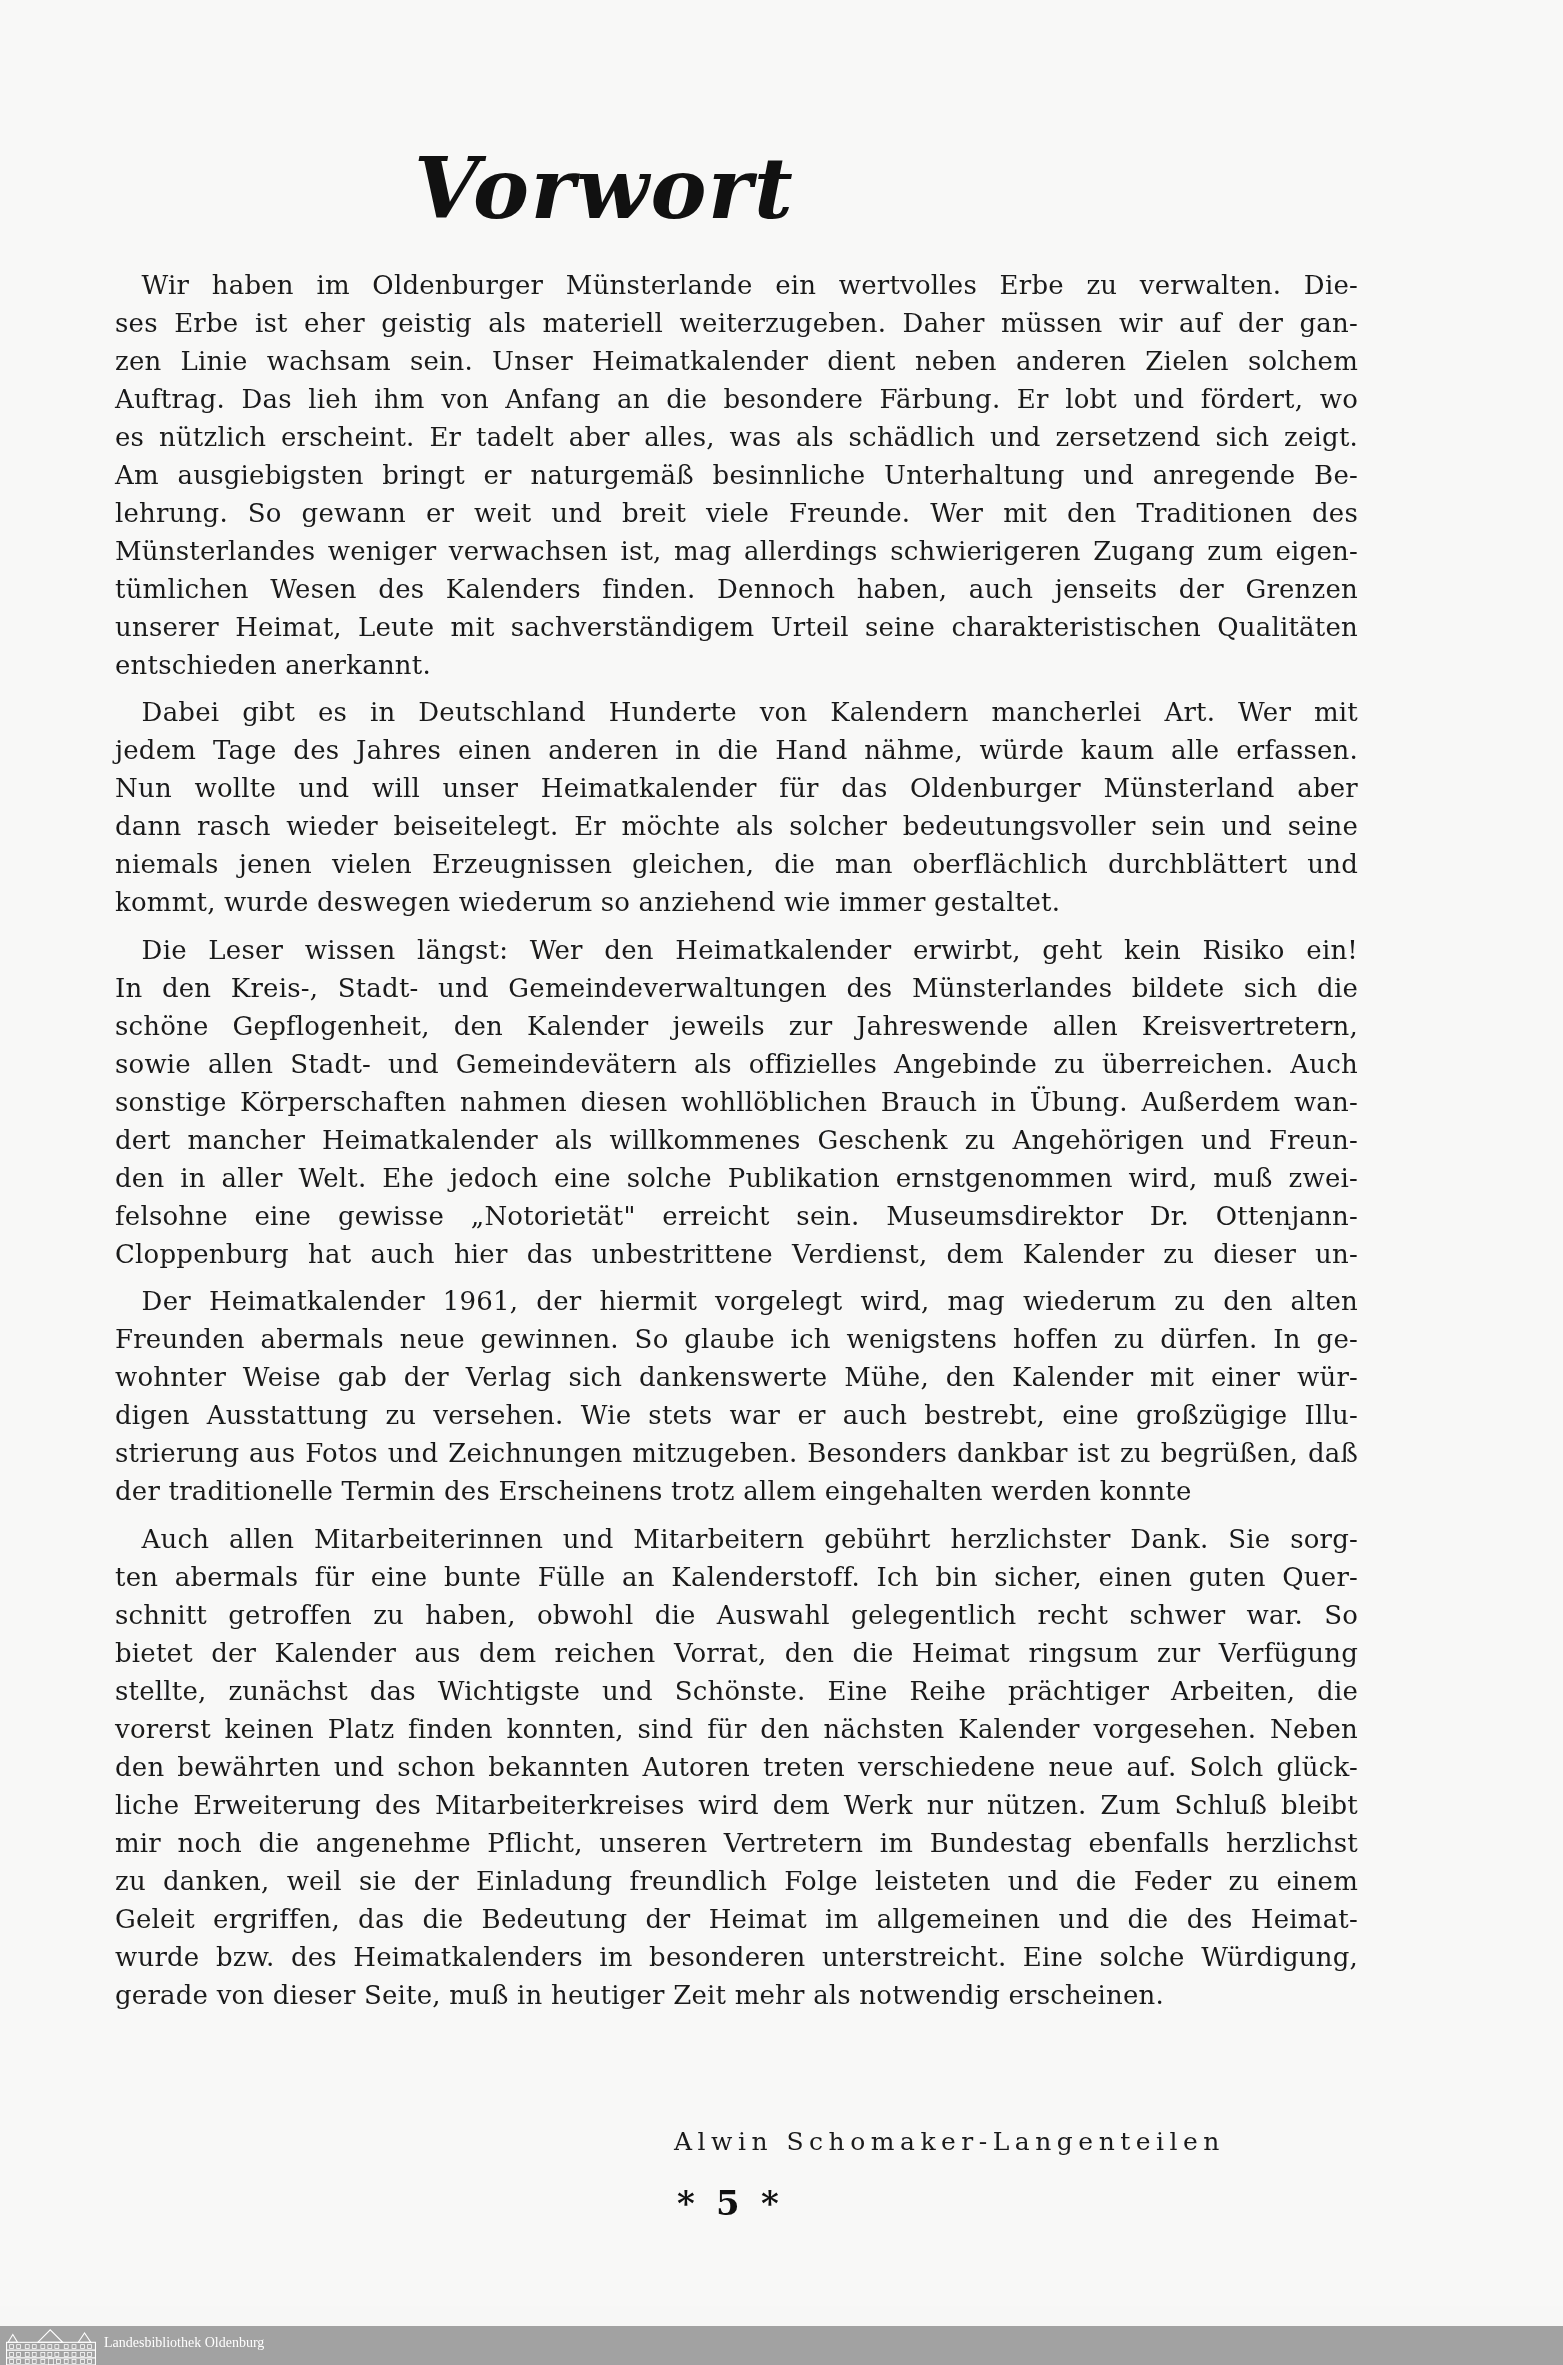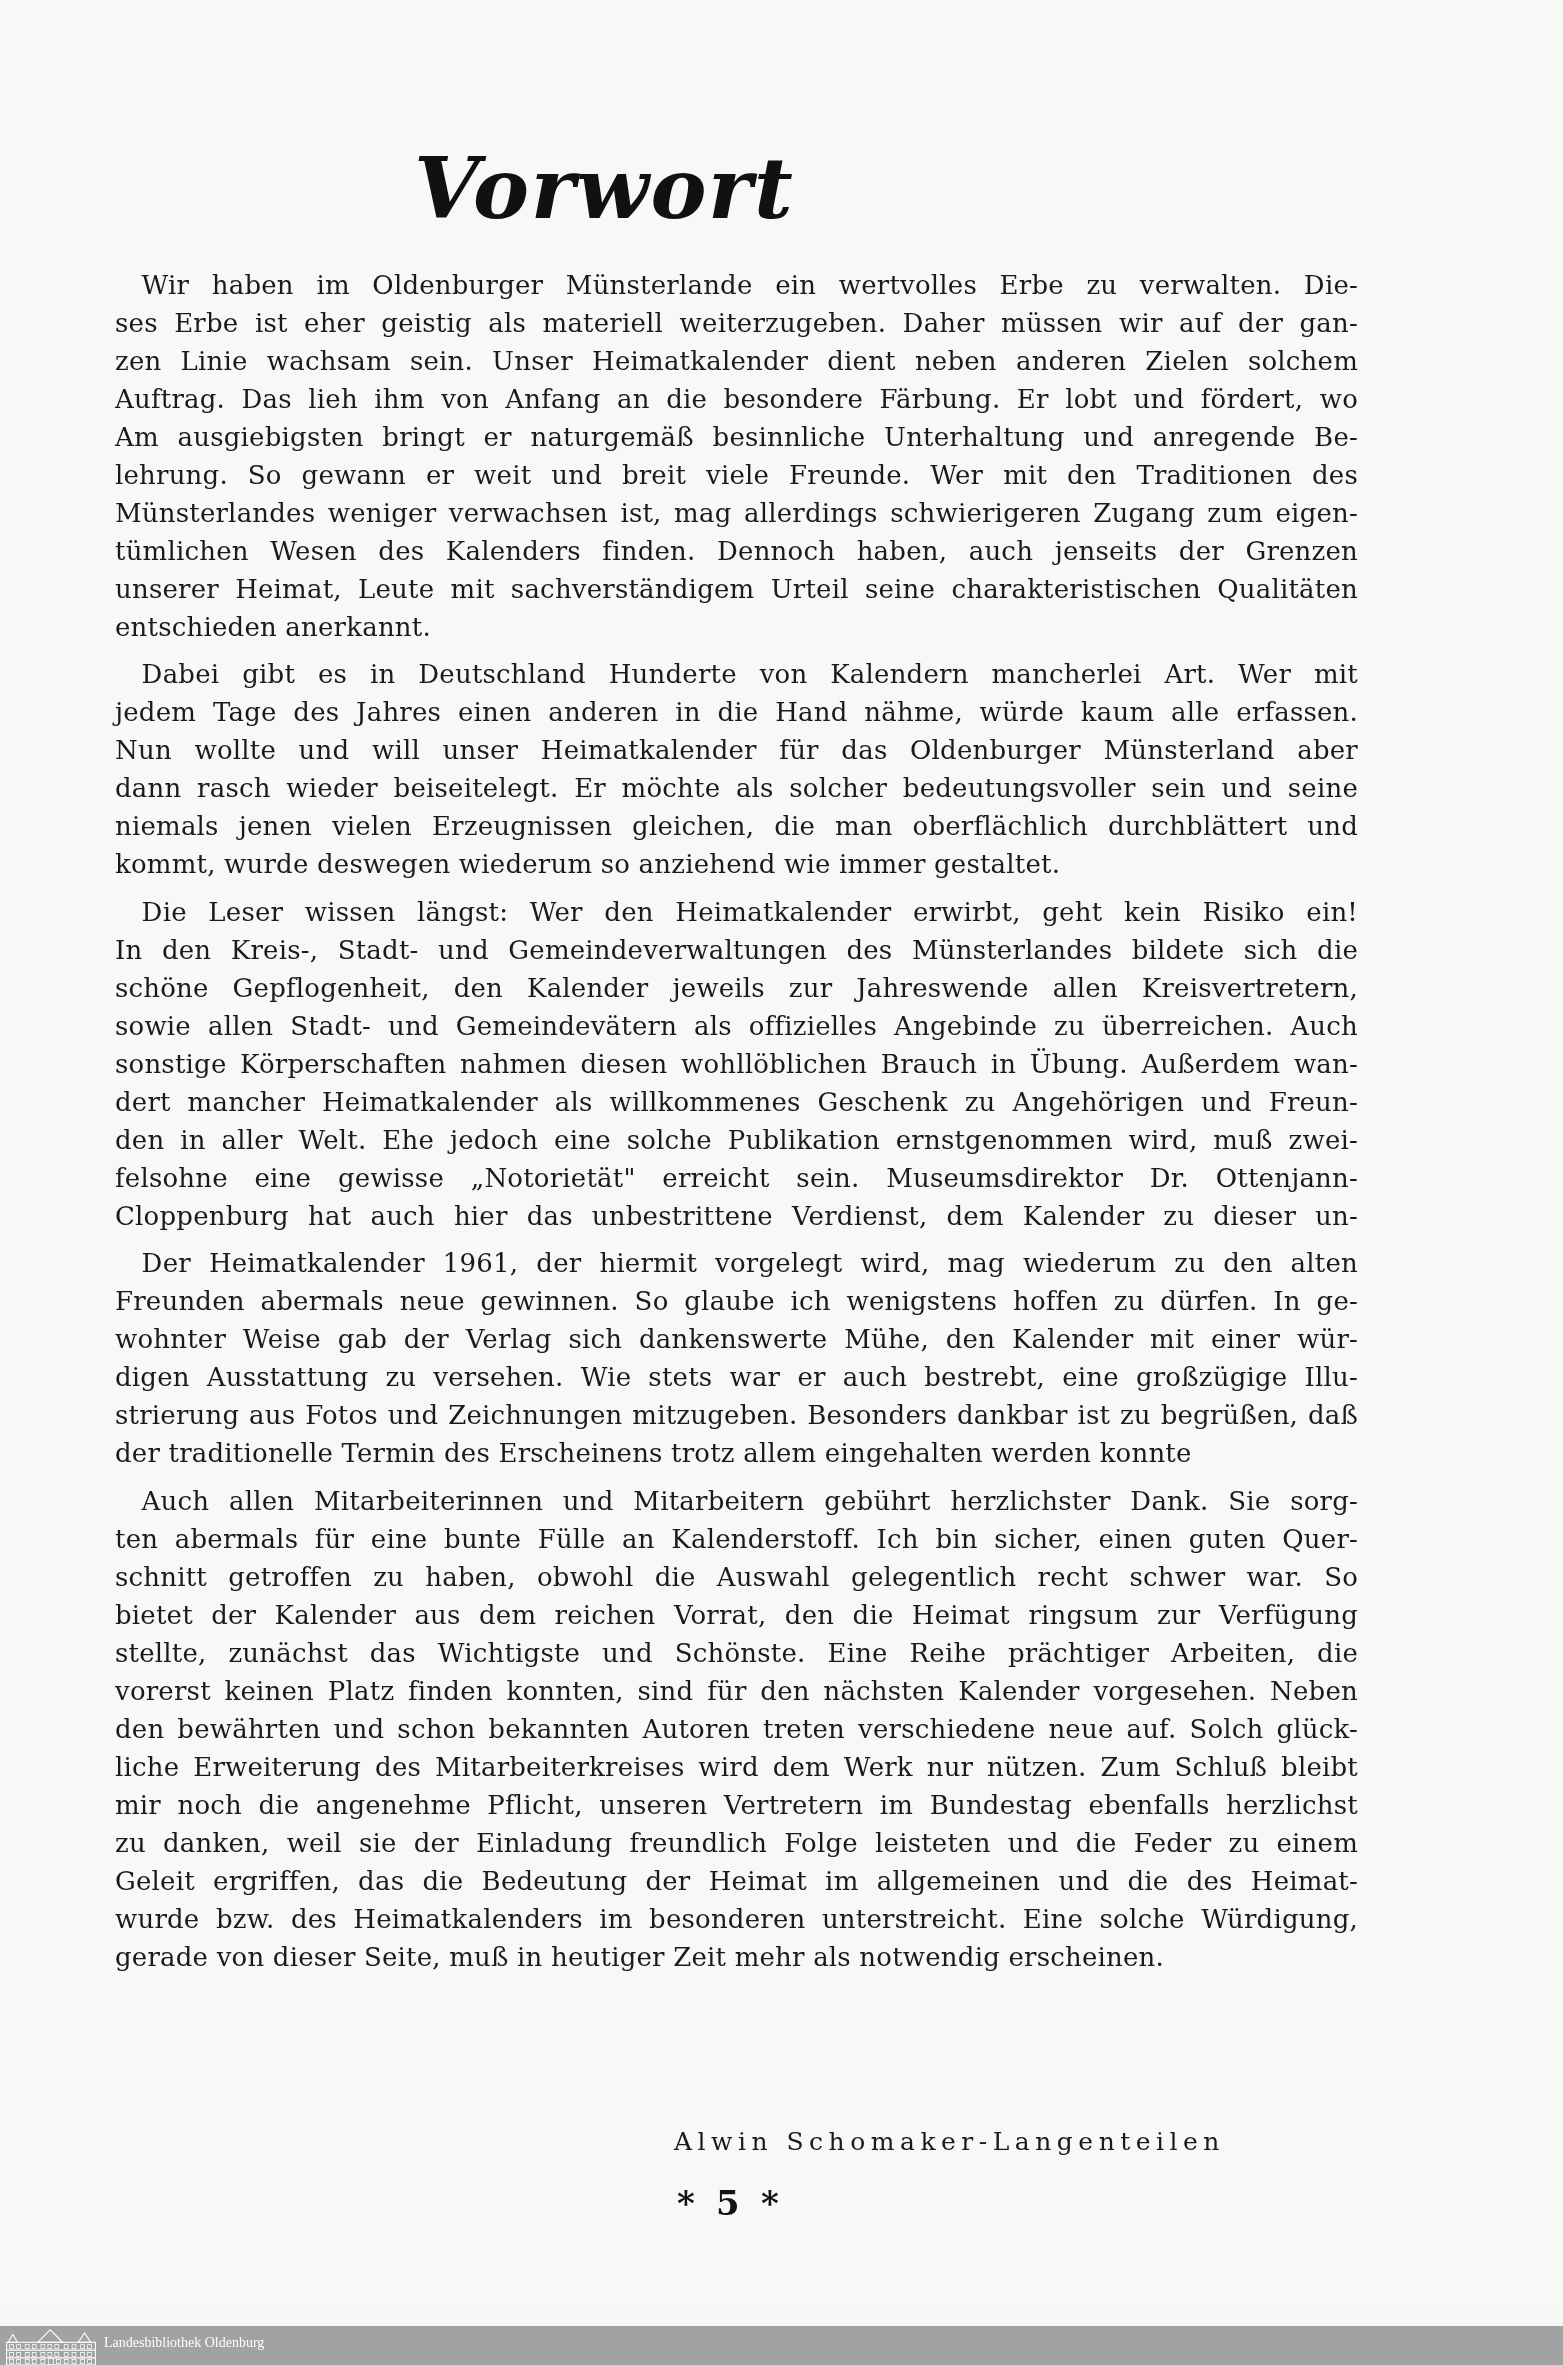--- a/index.html
+++ b/index.html
@@ -111,20 +111,21 @@
 
   <div class="title">Vorwort</div>
 
   <div class="body-text">
 
     <div class="para">
       <span class="line first">Wir haben im Oldenburger Münsterlande ein wertvolles Erbe zu verwalten. Die-</span>
       <span class="line">ses Erbe ist eher geistig als materiell weiterzugeben. Daher müssen wir auf der gan-</span>
       <span class="line">zen Linie wachsam sein. Unser Heimatkalender dient neben anderen Zielen solchem</span>
       <span class="line">Auftrag. Das lieh ihm von Anfang an die besondere Färbung. Er lobt und fördert, wo</span>
+      <span class="line">es nützlich erscheint. Er tadelt aber alles, was als schädlich und zersetzend sich zeigt.</span>
       <span class="line">Am ausgiebigsten bringt er naturgemäß besinnliche Unterhaltung und anregende Be-</span>
       <span class="line">lehrung. So gewann er weit und breit viele Freunde. Wer mit den Traditionen des</span>
       <span class="line">Münsterlandes weniger verwachsen ist, mag allerdings schwierigeren Zugang zum eigen-</span>
       <span class="line">tümlichen Wesen des Kalenders finden. Dennoch haben, auch jenseits der Grenzen</span>
       <span class="line">unserer Heimat, Leute mit sachverständigem Urteil seine charakteristischen Qualitäten</span>
       <span class="line last">entschieden anerkannt.</span>
     </div>
 
     <div class="para">
       <span class="line first">Dabei gibt es in Deutschland Hunderte von Kalendern mancherlei Art.  Wer mit</span>

